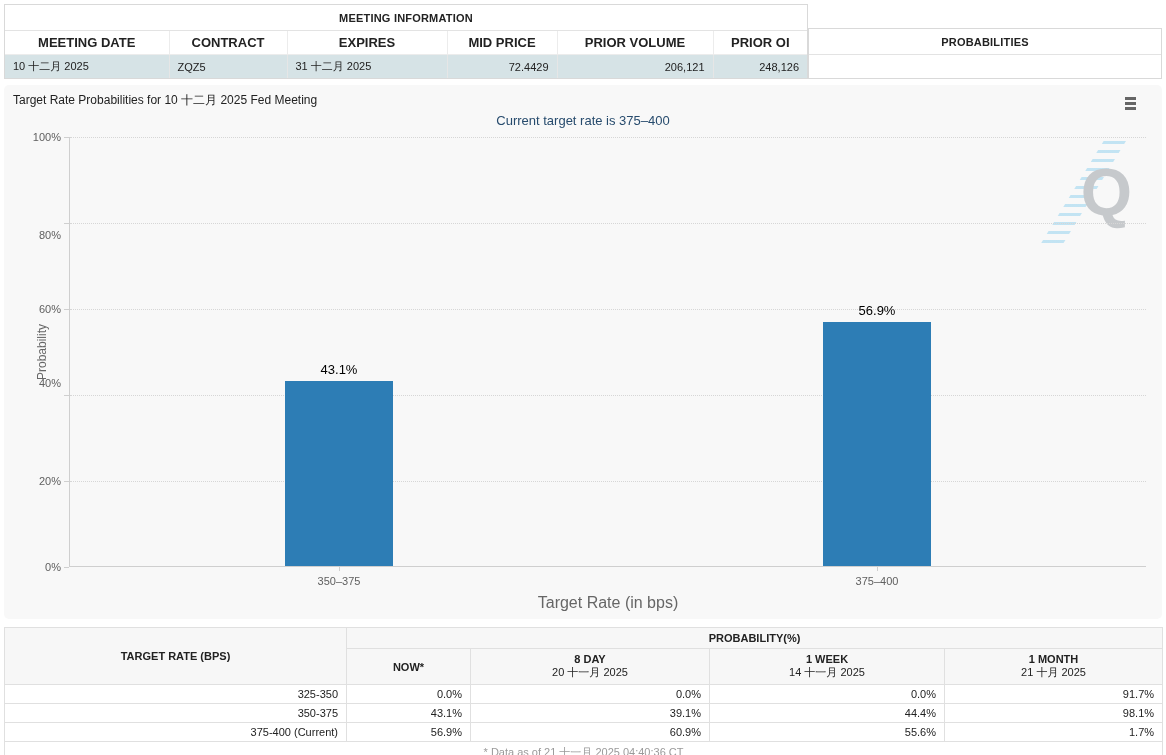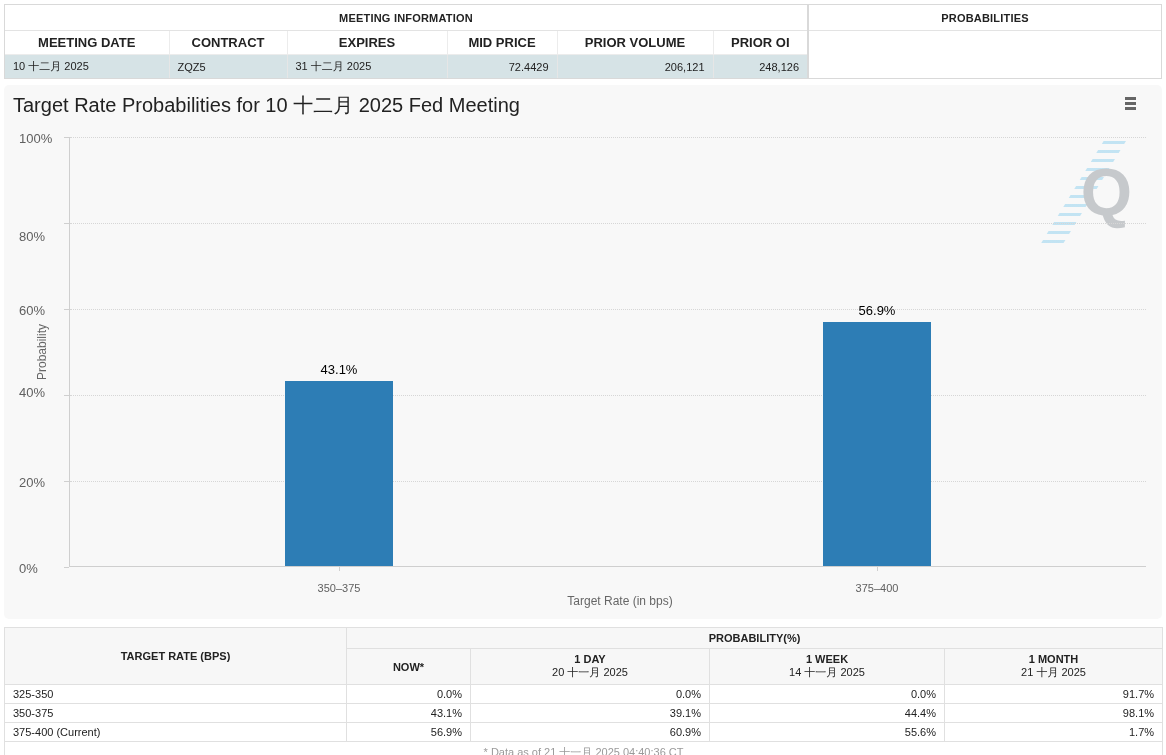--- a/index.html
+++ b/index.html
@@ -7,21 +7,21 @@
   body {
     width:1166px; height:755px; overflow:hidden;
     font-family:"Liberation Sans", sans-serif;
     color:#222; position:relative;
   }
 
   
   .top-row { display:flex; margin:4px 4px 0 4px; }
   .panel { border:1px solid #d9d9d9; background:#fff; }
   .panel-meeting { flex:0 0 804px; }
-  .panel-prob { flex:1; }
+  .panel-prob { flex:1;margin-top:24px; }
   .panel-title {
     text-align:center; font-size:11px; font-weight:bold;
     padding:7px 0 6px 0; border-bottom:1px solid #e3e3e3; letter-spacing:.2px;
   }
   table.info { width:100%; border-collapse:collapse; table-layout:fixed; }
   table.info th {
     font-size:13px; font-weight:bold; padding:4px 4px; text-align:center;
     border-left:1px solid #ececec; border-bottom:1px solid #ececec; white-space:nowrap;
   }
   table.info th:first-child { border-left:none; }
@@ -31,21 +31,21 @@
   }
   table.info td:first-child { border-left:none; }
   .row-hl td { background:#d6e3e6; }
   .ta-c { text-align:left; } .ta-r { text-align:right; }
 
   
   .chart-panel {
     position:relative; margin:6px 4px 0 4px; height:534px;
     background:#f8f8f8; border-radius:5px;
   }
-  .chart-title { position:absolute; top:7px; left:9px; font-size:20px; color:#222; }
+  .chart-title { position:absolute; top:7px; left:9px; font-size:12px; color:#222; }
   .chart-subtitle { position:absolute; top:28px; left:0; width:100%; text-align:center; font-size:13px; color:#274b6d; }
   .burger { position:absolute; top:10px; right:24px; width:15px; cursor:pointer; padding:2px; }
   .burger span { display:block; height:3px; background:#666; margin-bottom:2px; }
 
   .watermark { position:absolute; top:48px; right:22px; width:100px; height:120px; pointer-events:none; }
   .watermark .stripes {
     position:absolute; left:0; top:8px; width:86px; height:104px; opacity:.85;
     background:repeating-linear-gradient(180deg,#b9e0f2 0 3px,transparent 3px 9px);
     clip-path:polygon(0 100%, 26% 100%, 100% 0, 74% 0);
   }
@@ -53,47 +53,47 @@
     position:absolute; right:8px; top:26px; font-size:66px; line-height:1;
     font-weight:bold; color:#c6c9cc; font-family:"Liberation Sans", sans-serif;
   }
 
   .plot {
     position:absolute; left:65px; top:52px; width:1077px; height:430px;
     border-left:1px solid #cfcfcf; border-bottom:1px solid #cfcfcf;
   }
   .gridline { position:absolute; left:0; width:100%; border-top:1px dotted #d6d6d6; height:0; }
   .ytick { position:absolute; left:-6px; width:5px; height:1px; background:#cfcfcf; }
-  .ylabel { position:absolute; right:calc(100% + 9px); width:42px; font-size:13px; color:#606060; }
+  .ylabel { position:absolute; right:calc(100% + 9px); width:42px; text-align:right; font-size:11px; color:#606060; }
   .y-title {
     position:absolute; left:-56px; top:50%; transform:translateY(-50%) rotate(-90deg);
     transform-origin:center; font-size:12px; color:#666; white-space:nowrap;
   }
   .bar-slot {
     position:absolute; bottom:0; width:108px; height:100%;
     display:flex; flex-direction:column; justify-content:flex-end; align-items:center;
   }
   .bar-slot.s0 { left:25%; transform:translateX(-50%); }
   .bar-slot.s1 { left:75%; transform:translateX(-50%); }
   .bar-label { font-size:13px; color:#000; margin-bottom:4px; }
   .bar { width:100%; }
   .xtick { position:absolute; top:100%; width:1px; height:5px; background:#cfcfcf; }
-  .cat-label { position:absolute; top:calc(100% + 9px); transform:translateX(-50%); font-size:11px; color:#606060; white-space:nowrap;margin-top:7px; }
-  .x-title { position:absolute; top:calc(100% + 28px); left:12px; width:100%; text-align:center; font-size:12px; color:#666; }
+  .cat-label { position:absolute; top:calc(100% + 9px); transform:translateX(-50%); font-size:11px; color:#606060; white-space:nowrap; }
+  .x-title { position:absolute; top:calc(100% + 28px); left:0; width:100%; text-align:center; font-size:16px; color:#666; }
 
   
   .bottom-wrap { margin:8px 4px 0 4px; }
   table.bottom { width:100%; border-collapse:collapse; table-layout:fixed; border:1px solid #ddd; }
   table.bottom th, table.bottom td { border:1px solid #e0e0e0; font-size:11px; }
   table.bottom th { background:#f7f7f7; font-weight:bold; text-align:center; padding:4px 4px; }
   th.corner { }
   th.group { padding:8px 4px; }
   .sub-l2 { font-weight:normal; }
   table.bottom td { padding:3px 8px; background:#fff; }
-  td.rate { text-align:left; }
+  td.rate { text-align:right; }
   td.val { text-align:right; }
   td.now-col { background:#f6f6d8; }
   td.footnote {
     text-align:center; color:#9a9a9a; padding:3px 0 4px 0; font-size:11px; background:#fff;
   }
 </style>
 </head>
 <body>
 
 <div class="top-row">
@@ -132,20 +132,21 @@
     </table>
   </div>
 
   <div class="panel panel-prob">
     <div class="panel-title">PROBABILITIES</div>
   </div>
 </div>
 
 <div class="chart-panel">
   <div class="chart-title">Target Rate Probabilities for 10 十二月 2025 Fed Meeting</div>
+  <div class="chart-subtitle">Current target rate is 375–400</div>
 
   <div class="burger" title="Chart context menu">
     <span></span>
       <span></span>
       <span></span>
   </div>
 
   <div class="watermark">
     <div class="stripes"></div>
     <div class="q">Q</div>
@@ -162,21 +163,21 @@
     <div class="ytick" style="top:0"></div>
     <div class="ytick" style="top:86px"></div>
     <div class="ytick" style="top:172px"></div>
     <div class="ytick" style="top:258px"></div>
     <div class="ytick" style="top:344px"></div>
     <div class="ytick" style="top:430px"></div>
 
     <span class="ylabel" style="top:-6px">100%</span>
     <span class="ylabel" style="top:92px">80%</span>
     <span class="ylabel" style="top:166px">60%</span>
-    <span class="ylabel" style="top:248px">40%</span>
+    <span class="ylabel" style="top:240px">40%</span>
     <span class="ylabel" style="top:338px">20%</span>
     <span class="ylabel" style="top:424px">0%</span>
 
     <div class="y-title">Probability</div>
 
     <div class="bar-slot s0">
       <div class="bar-label">43.1%</div>
       <div class="bar" style="height: 43.1%; background: rgb(45, 125, 181);"></div>
     </div>
     <div class="bar-slot s1">
@@ -205,21 +206,21 @@
       <tr>
         <th class="corner" rowspan="2">TARGET RATE (BPS)</th>
         <th class="group" colspan="4">PROBABILITY(%)</th>
       </tr>
       <tr>
         <th>
           <div>NOW*</div>
           <div class="sub-l2"></div>
         </th>
         <th>
-          <div>1 DAY</div>
+          <div>8 DAY</div>
           <div class="sub-l2">20 十一月 2025</div>
         </th>
         <th>
           <div>1 WEEK</div>
           <div class="sub-l2">14 十一月 2025</div>
         </th>
         <th>
           <div>1 MONTH</div>
           <div class="sub-l2">21 十月 2025</div>
         </th>

